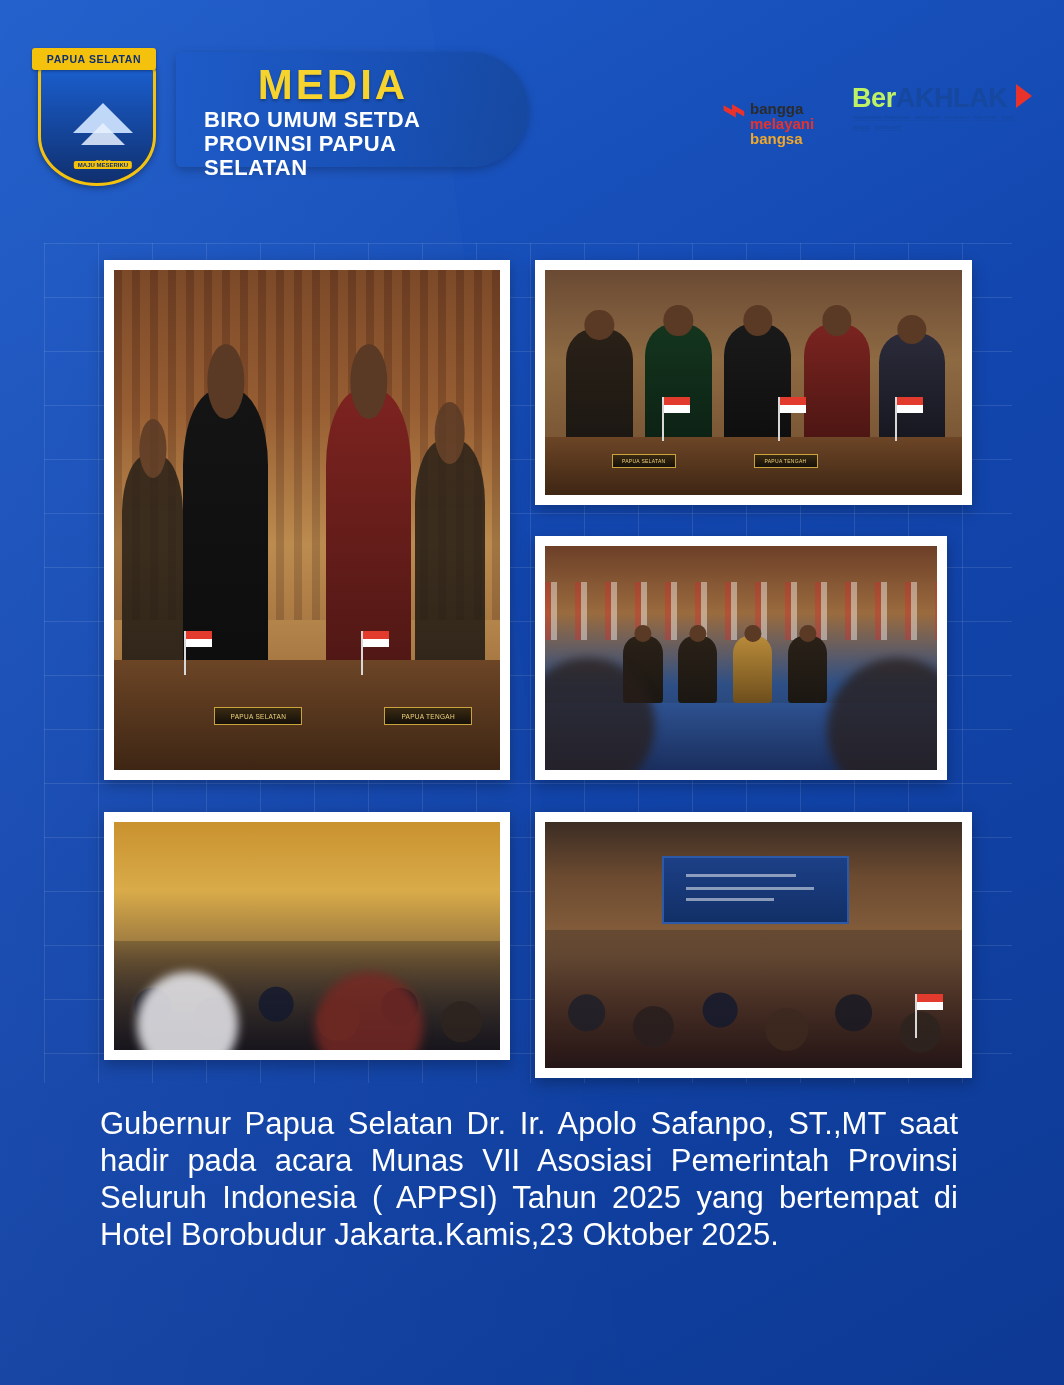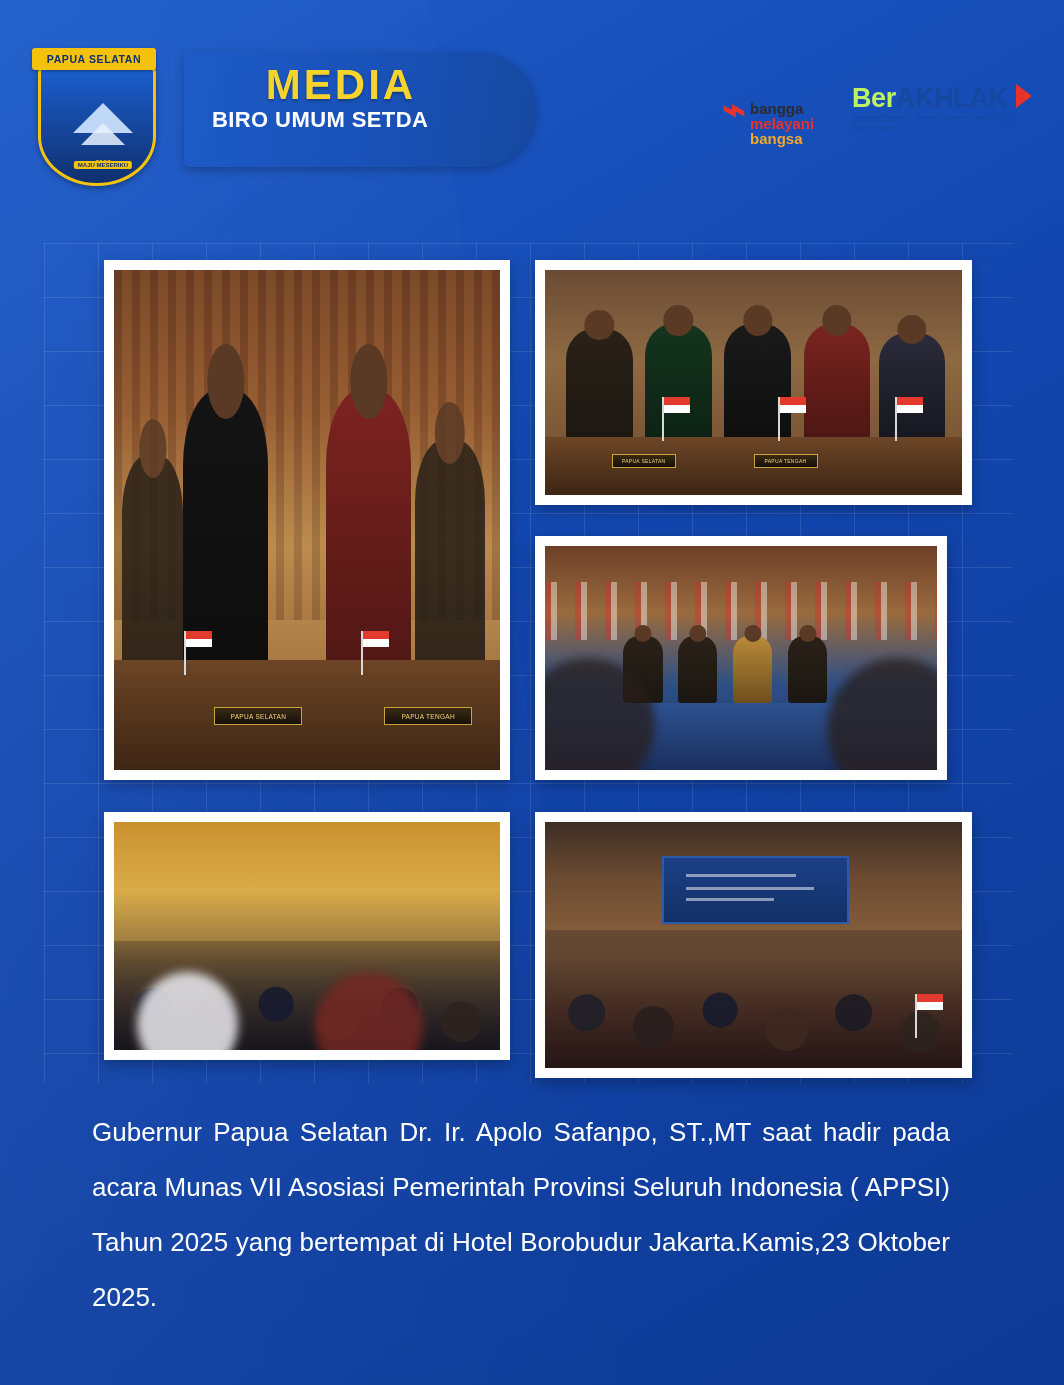--- a/index.html
+++ b/index.html
@@ -138,21 +138,20 @@
     position: absolute;
     left: 176px;
     top: 52px;
     width: 352px;
     height: 115px;
     background: linear-gradient(100deg, #1e5bc8 0%, #1850b5 60%, #16489f 100%);
     border-radius: 6px 60px 60px 6px;
     box-shadow: 0 3px 10px rgba(0,0,0,.25);
     padding: 10px 36px 26px 28px;
     box-sizing: border-box;
-    margin-left: 8px;
   }
   .media-title {
     color: #f6d32d;
     font-size: 42px;
     font-weight: bold;
     letter-spacing: 3px;
     line-height: 46px;
     text-align: center;
     padding-right: 30px;
     text-shadow: 0 2px 3px rgba(0,0,0,.3);
@@ -401,26 +400,26 @@
   .banner-screen .ln {
     position: absolute;
     left: 12%;
     height: 3px;
     background: rgba(255,255,255,.5);
   }
 
   
   .caption {
     position: absolute;
-    left: 92px;
+    left: 100px;
     top: 1105px;
     width: 858px;
     color: #ffffff;
-    font-size: 26px;
-    line-height: 55px;
+    font-size: 31px;
+    line-height: 37px;
     text-align: justify;
     text-justify: inter-word;
     z-index: 5;
   }
   .footer-credit {
     position: absolute;
     left: 0;
     right: 0;
     top: 1336px;
     text-align: center;
@@ -446,20 +445,21 @@
           <div class="crest-year">2022</div>
           <div class="crest-sub">MAJU MESERIKU</div>
         </div>
       </div>
       <div class="crest-banner">PAPUA SELATAN</div>
     </div>
 
     <div class="media-plate">
       <div class="media-title">MEDIA</div>
       <div class="media-sub1">BIRO UMUM SETDA</div>
+      <div class="media-sub2">PROVINSI PAPUA SELATAN</div>
     </div>
 
     <div class="logos">
       <div class="bangga">
         <div class="bangga-mark">⌁</div>
         <div class="bangga-text">
           <div class="l1">bangga</div>
           <div class="l2">melayani</div>
           <div class="l3">bangsa</div>
         </div>

